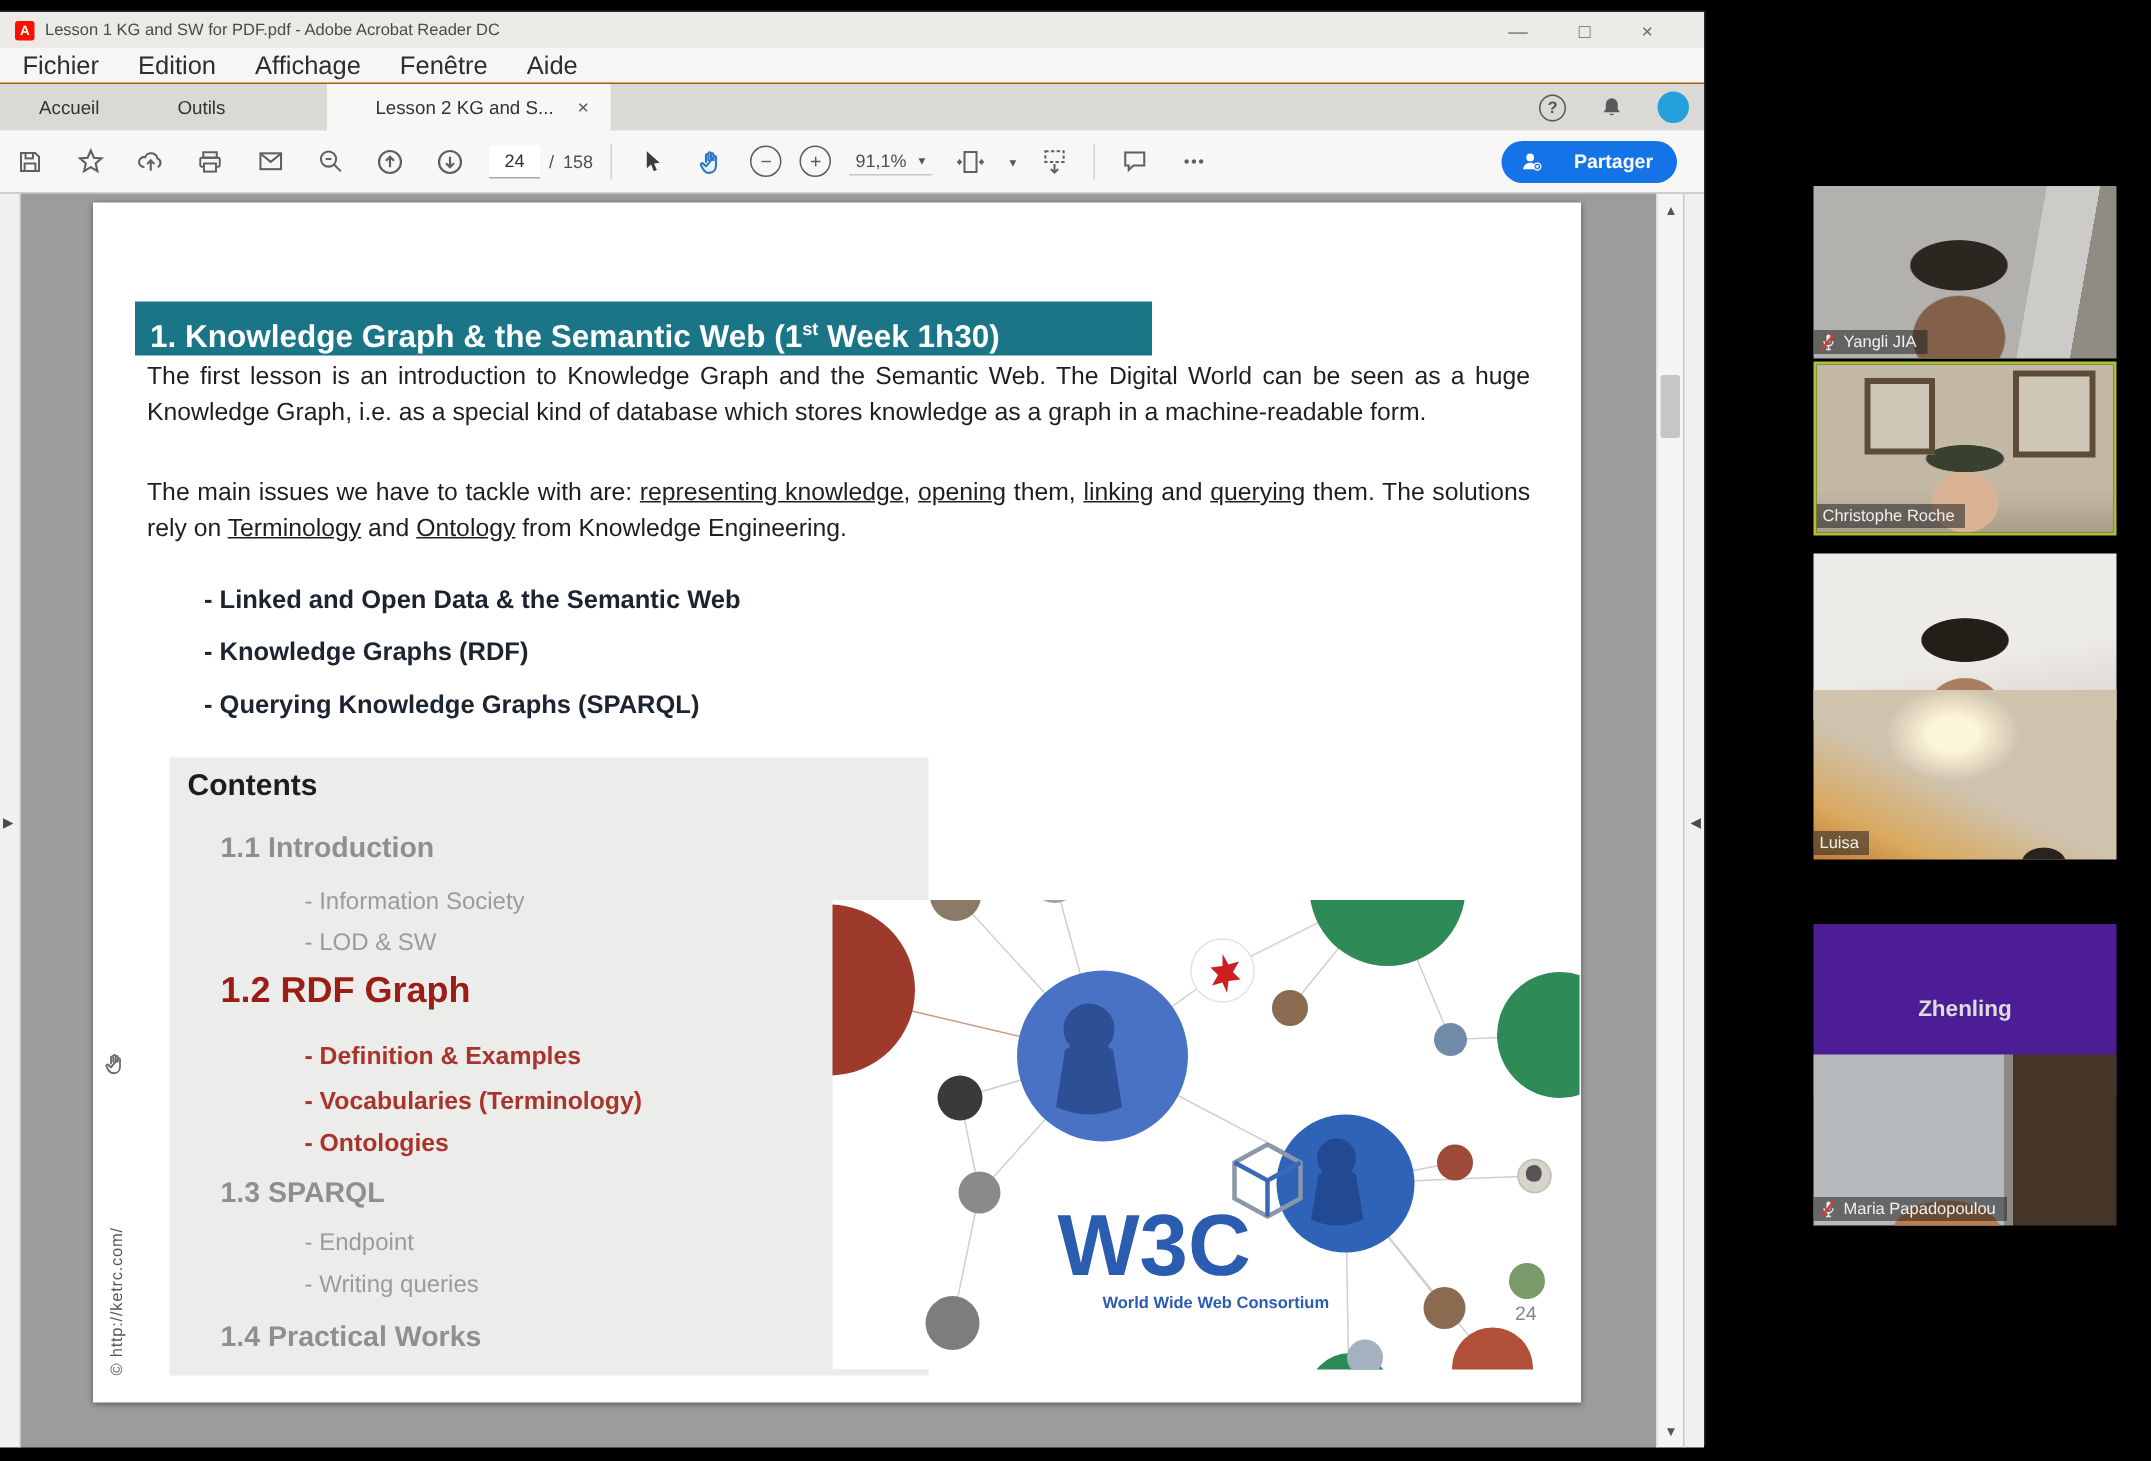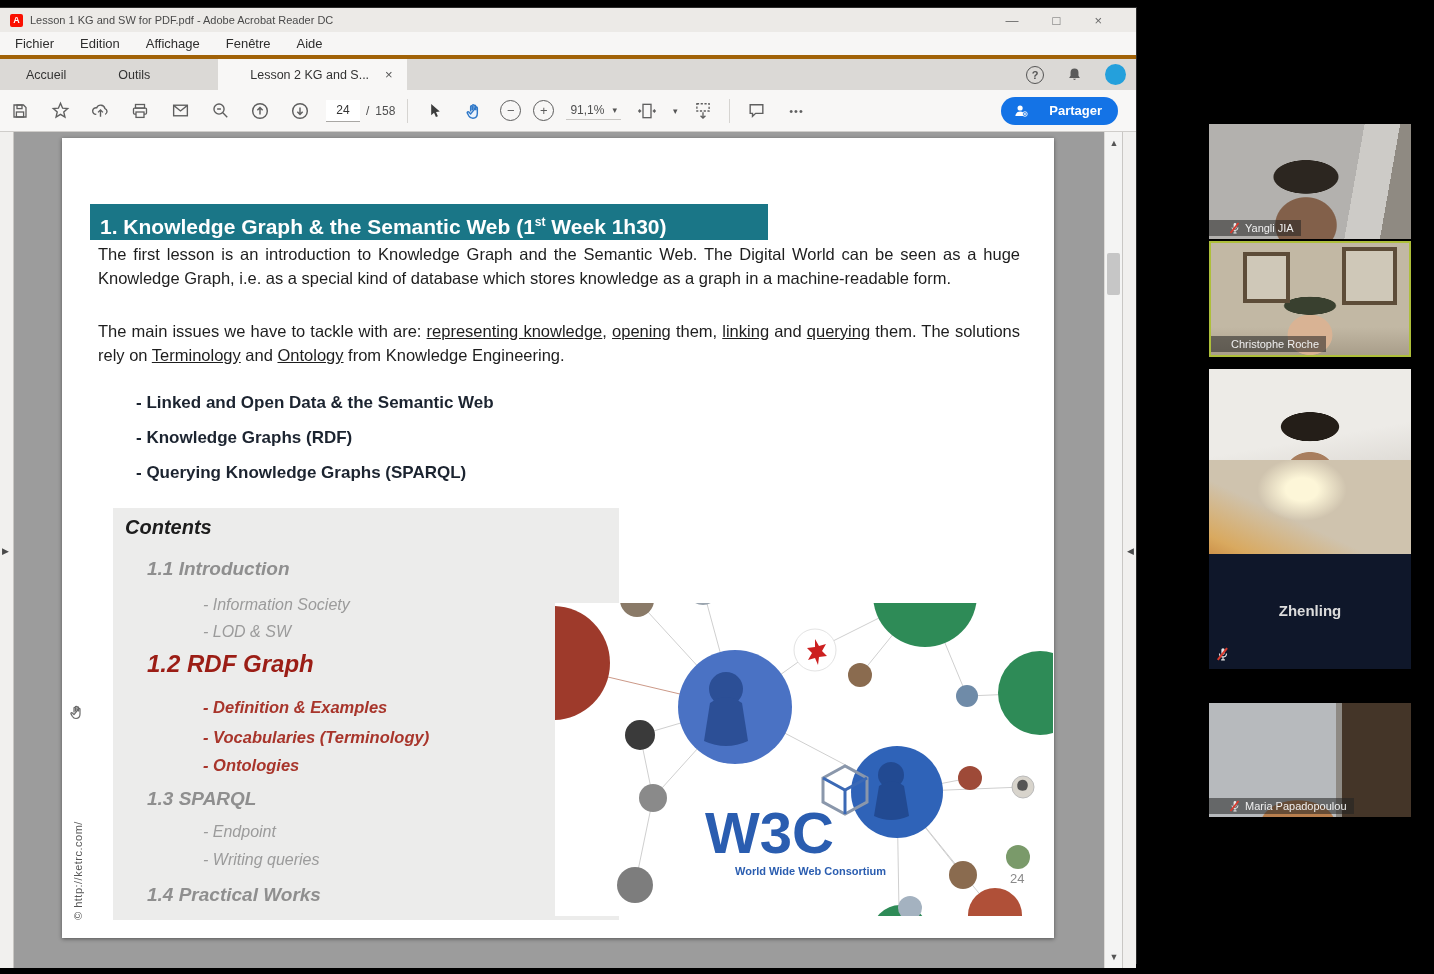--- a/index.html
+++ b/index.html
@@ -7,21 +7,21 @@
           font-family:"Liberation Sans",sans-serif;}
   
   .acrobat{position:absolute;left:0;top:8px;width:1136px;height:955px;background:#fff;outline:1px solid #2a2a2a;}
   .titlebar{height:24px;background:#eceae7;display:flex;align-items:center;padding:0 10px;gap:7px;}
   .pdf-logo{width:13px;height:13px;background:#fa0f00;border-radius:2px;color:#fff;font-size:9px;font-weight:bold;
             display:flex;align-items:center;justify-content:center;line-height:1;}
   .win-title{font-size:11px;color:#4a4a4a;}
   .win-controls{margin-left:auto;display:flex;gap:34px;color:#6a6a6a;font-size:13px;padding-right:24px;}
   .win-controls span{cursor:default;}
   .menubar{height:23px;background:#f7f6f5;display:flex;align-items:center;gap:26px;padding:0 15px;
-           font-size:13px;color:#2e2e2e;border-bottom:4px solid #a16207;}
+           font-size:17px;color:#2e2e2e;border-bottom:1px solid #a16207;}
   .tabbar{height:31px;background:#dbd9d6;display:flex;align-items:stretch;position:relative;font-size:12.5px;color:#333;}
   .tab{display:flex;align-items:center;padding:0 26px;}
   .tab.doc{background:#f8f7f6;margin-left:42px;padding:0 14px 0 32px;gap:16px;}
   .tab-close{color:#555;font-size:13px;}
   .tabbar-right{position:absolute;right:10px;top:0;height:100%;display:flex;align-items:center;gap:22px;}
   .qmark{width:16px;height:16px;border:1.4px solid #555;border-radius:50%;color:#555;font-size:11px;font-weight:bold;
          display:flex;align-items:center;justify-content:center;}
   .avatar{width:21px;height:21px;border-radius:50%;background:#24a0dc;}
   
   .toolbar{height:41px;background:#f8f7f6;border-bottom:1px solid #cfcdca;display:flex;align-items:center;
@@ -50,37 +50,37 @@
   
   .page{position:absolute;left:62px;top:6px;width:992px;height:800px;background:#fff;
         box-shadow:0 1px 4px rgba(0,0,0,.45);color:#1f1f1f;}
   .slide-header{position:absolute;left:28px;top:66px;width:678px;height:36px;background:#1a7687;color:#fff;
                 font-size:21px;font-weight:bold;line-height:36px;padding-left:10px;box-sizing:border-box;white-space:nowrap;}
   .slide-header sup{font-size:12px;}
   .para{position:absolute;left:36px;width:922px;font-size:16.5px;line-height:23.5px;text-align:justify;color:#1e1e1e;}
   .p1{top:105px;} .p2{top:182px;}
   .u{text-decoration:underline;}
   .bullets{position:absolute;left:74px;top:247px;font-size:17px;font-weight:bold;color:#1c2430;line-height:35px;}
-  .contents-box{position:absolute;left:51px;top:370px;width:506px;height:412px;background:#ececeb;font-style:italic;}
+  .contents-box{position:absolute;left:51px;top:370px;width:506px;height:412px;background:#ececeb;}
   .c-title{position:absolute;left:12px;top:8px;font-size:20px;font-weight:bold;color:#1d1d1d;}
   .c-h{position:absolute;left:34px;font-size:19px;font-weight:bold;color:#8f8f8f;white-space:nowrap;}
   .c-i{position:absolute;left:90px;font-size:16px;color:#9b9b9b;white-space:nowrap;}
   .red-h{color:#9b1d15;font-size:24px;}
   .red-i{color:#a8352b;font-weight:bold;font-size:16.5px;}
   .copyright{position:absolute;left:10px;top:782px;transform:rotate(-90deg);transform-origin:0 0;
              font-size:11px;color:#555;white-space:nowrap;letter-spacing:.5px;}
   .hand-cursor{position:absolute;left:6px;top:565px;}
   .w3c-img{position:absolute;left:493px;top:465px;width:498px;height:313px;}
   
   .vtile{position:absolute;left:1209px;width:202px;background:#222;overflow:hidden;box-sizing:border-box;}
   .t1{top:124px;height:115px;}
   .t2{top:241px;height:116px;border:2px solid #aebf3a;}
   .t3{top:359px;height:111px;}
   .t4{top:460px;height:113px;}
-  .t5{top:554px;height:115px;background:#0f172a;}
+  .t5{top:616px;height:115px;background:#4c1d95;}
   .t6{top:703px;height:114px;}
   .pt1{background:
     radial-gradient(ellipse 58px 30px at 48% 46%, #2c2620 0 55%, transparent 57%),
     radial-gradient(ellipse 55px 50px at 48% 88%, #82604a 0 55%, transparent 57%),
     linear-gradient(100deg,#b3b1ae 0 70%,#cdcbc7 70% 86%,#8f8a82 86%);}
   .pt2{background:
     radial-gradient(ellipse 46px 16px at 50% 56%, #39402f 0 55%, transparent 58%),
     radial-gradient(ellipse 40px 36px at 50% 82%, #d9b394 0 55%, transparent 57%),
     linear-gradient(180deg,#c2b8a4 0 75%,#a99e8a 100%);}
   .pt3{background:
@@ -91,21 +91,21 @@
     radial-gradient(ellipse 26px 18px at 76% 102%, #2a2420 0 55%, transparent 58%),
     radial-gradient(ellipse 62px 44px at 46% 26%, #fdf6d8 0 26%, rgba(253,246,216,0) 72%),
     linear-gradient(205deg,#cfc3ae 0 55%,#d9a95f 82%,#c27c35 100%);}
   .pt6{background:
     radial-gradient(ellipse 66px 42px at 44% 106%, #b97f4e 0 55%, transparent 57%),
     linear-gradient(90deg,#b7babd 0 63%,#8e8a84 63% 66%,#443528 66% 100%);}
   .frame{position:absolute;border:4px solid #5d4c38;background:#cfc8b8;}
   .f1{left:16%;top:8%;width:20%;height:38%;}
   .f2{left:66%;top:4%;width:24%;height:44%;}
   .vname{position:absolute;left:0;bottom:3px;display:flex;align-items:center;gap:4px;
-         background:rgba(35,35,35,.55);color:#efefef;font-size:11px;padding:2px 7px 2px 20px;}
+         background:rgba(35,35,35,.55);color:#efefef;font-size:11px;padding:2px 7px 2px 4px;}
   .vcenter{position:absolute;width:100%;top:42%;text-align:center;color:#dcdcdc;font-size:15px;font-weight:bold;}
   .mic-solo{position:absolute;left:7px;bottom:8px;}
   svg{display:block;}
 </style>
 </head>
 <body>
 
 <div class="screen">
 
   <div class="acrobat">

